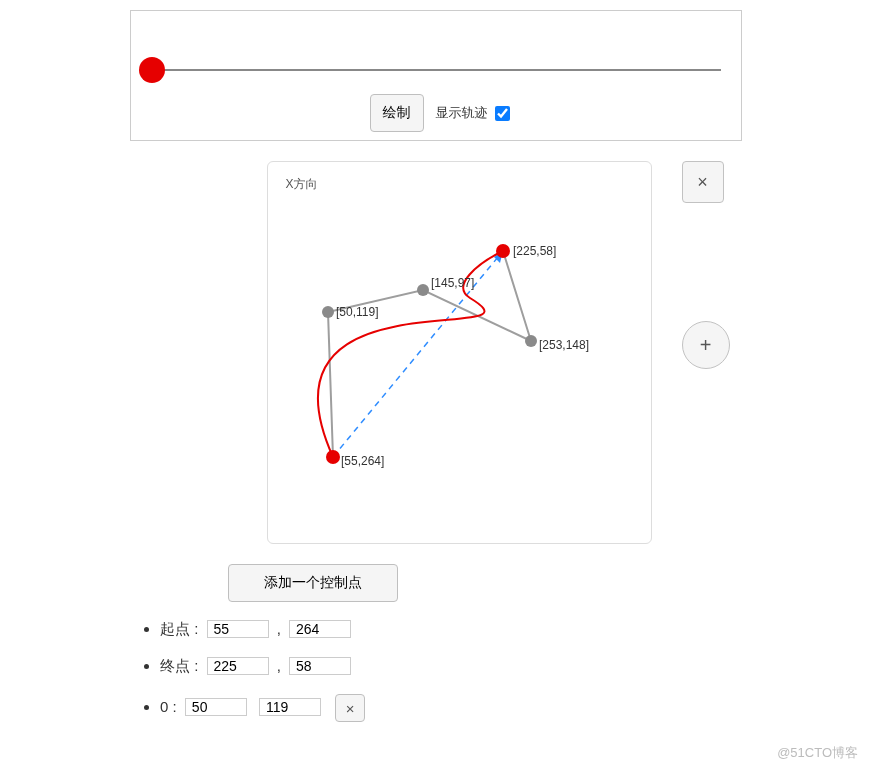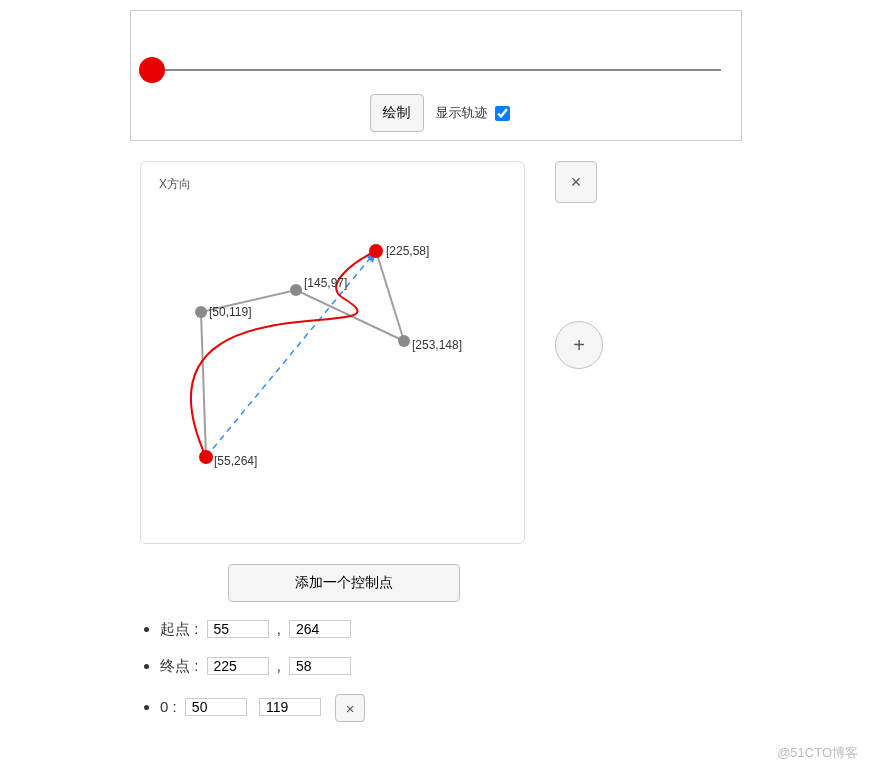--- a/index.html
+++ b/index.html
@@ -7,31 +7,31 @@
 
 .top-panel { border: 1px solid #ccc; margin: 10px 130px 0 130px; padding-bottom: 8px; }
 .slider-area { position: relative; height: 65px; }
 .slider-track { position: absolute; left: 20px; right: 20px; top: 58px; height: 2px; background: #888; }
 .slider-ball { position: absolute; width: 26px; height: 26px; border-radius: 50%; background: #e60000; top: 46px; left: 8px; }
 .controls { text-align: center; margin-top: 18px; }
 .btn { display: inline-block; background: #f5f5f5; border: 1px solid #bfbfbf; border-radius: 4px; padding: 9px 12px; font-size: 14px; cursor: pointer; color: #000000; margin-left: 8px; }
 .chk-label { margin-left: 8px; font-size: 13px; color: #333; vertical-align: middle; }
 input[type=checkbox] { vertical-align: middle; margin-left: 4px; accent-color: #0a7cff; width: 15px; height: 15px; }
 
-.mid-row { display: flex; margin: 20px 16px 0 140px; }
+.mid-row { display: flex; margin: 20px 16px 0 140px; justify-content: center; }
 .canvas-card { border: 1px solid #ddd; border-radius: 6px; padding: 10px 10px 20px 10px; width: 385px; }
 .canvas-title { font-size: 12px; color: #555; margin: 4px 0 0 8px; }
 .canvas-svg { display: block; }
 
 .side-col { margin-left: 30px; display: flex; flex-direction: column; }
 .btn-sq { width: 42px; height: 42px; border: 1px solid #c2c2c2; border-radius: 4px; background: #f5f5f5; display: flex; align-items: center; justify-content: center; font-size: 18px; color: #555; cursor: pointer; }
 .btn-circle { margin-top: 118px; width: 48px; height: 48px; border: 1px solid #c2c2c2; border-radius: 50%; background: #f5f5f5; display: flex; align-items: center; justify-content: center; font-size: 20px; color: #555; cursor: pointer; }
 
 .add-btn-row { margin: 20px 0 0 220px; }
-.btn-wide { width: 232px; text-align: center; }
+.btn-wide { width: 170px; text-align: center; }
 
 .points-list { margin: 18px 0 0 130px; list-style: disc; padding-left: 30px; }
 .points-list li { margin-bottom: 18px; font-size: 15px; color: #333; }
 .points-list input[type=text] { width: 62px; height: 18px; border: 1px solid #ccc; padding: 2px 6px; font-size: 14px; margin: 0 4px; }
 .sm-btn { width: 30px; height: 28px; border: 1px solid #bfbfbf; border-radius: 4px; background: #f5f5f5; font-size: 15px; color: #555; cursor: pointer; margin-left: 6px; vertical-align: middle; }
 
 .watermark { position: absolute; right: 14px; top: 744px; font-size: 13px; color: #bcbcbc; text-align: center; }
 </style>
 </head>
 <body>

